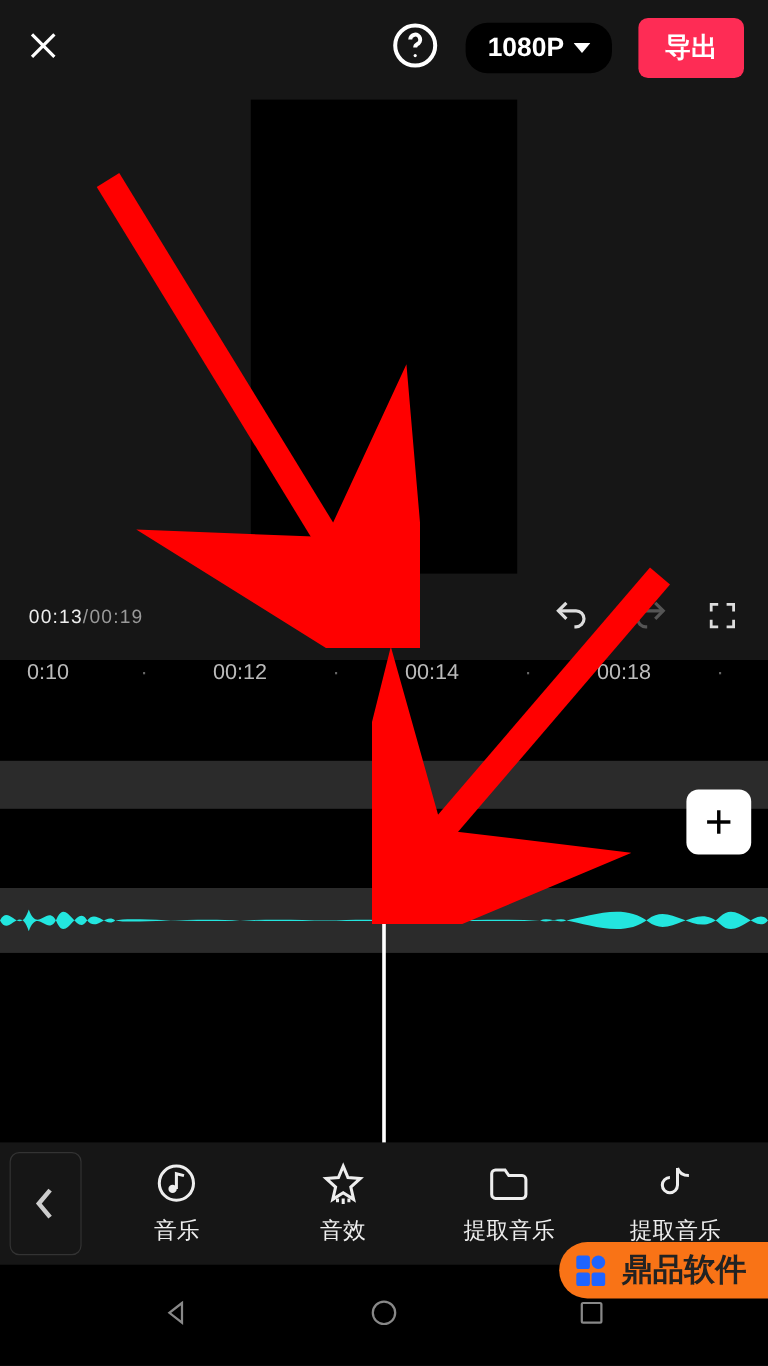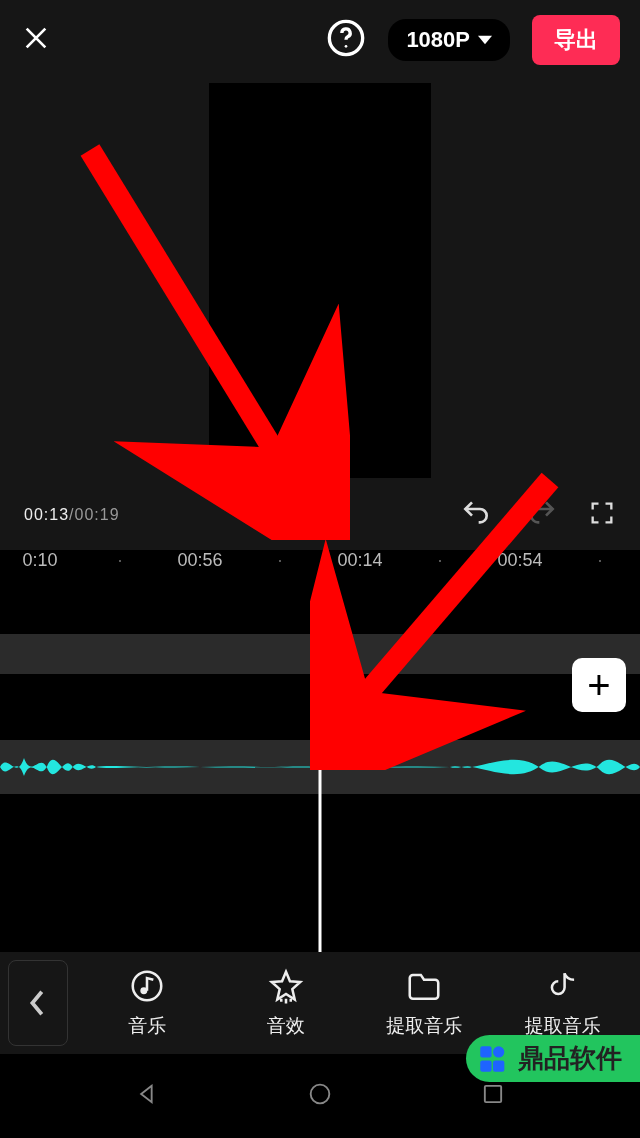--- a/index.html
+++ b/index.html
@@ -79,21 +79,21 @@
   }
   .tool { flex:1; display:flex; flex-direction:column; align-items:center; gap:8px; color:#eee; font-size:19px; }
   .tool svg { width: 38px; height: 38px; }
   .navbar {
     position:absolute; left:0; right:0; bottom:0; height:84px;
     background:#000; display:flex; align-items:center; justify-content:space-around;
     padding: 0 60px;
   }
   .watermark {
     position:absolute; right:0; bottom:56px;
-    background:#22c55e; color:#222; display:flex; align-items:center;
+    background:#f97316; color:#222; display:flex; align-items:center;
     border-top-left-radius: 26px; border-bottom-left-radius:26px;
     padding: 6px 18px 6px 10px; gap: 8px; font-size: 26px; font-weight:600;
   }
   .arrow {
     position:absolute; pointer-events:none;
   }
 </style>
 </head>
 <body>
 
@@ -156,25 +156,25 @@
     <svg width="28" height="28" viewBox="0 0 24 24" fill="none" stroke="#ddd" stroke-width="2">
       <path d="M4 9 V4 H9 M15 4 H20 V9 M20 15 V20 H15 M9 20 H4 V15"></path>
     </svg>
   </div>
 </div>
 
 <div class="timeline">
   <div class="ruler">
     <span>0:10</span>
     <span class="dot">·</span>
-    <span>00:56</span>
+    <span>00:12</span>
     <span class="dot">·</span>
     <span>00:14</span>
     <span class="dot">·</span>
-    <span>00:54</span>
+    <span>00:18</span>
     <span class="dot">·</span>
   </div>
   <div class="videotrack"></div>
   <div class="addclip">
     <span>+</span>
   </div>
   <div class="audiotrack">
     <svg class="wave" viewBox="0 0 640 54" preserveAspectRatio="none">
       <rect x="0" y="0" width="640" height="54" fill="#2b2b2b"></rect>
       <path fill="#23e6df" d="M0,27 C8,12 16,42 24,18 C32,40 40,10 48,30 C56,45 64,14 72,26 C80,38 88,20 96,27 C110,30 150,25 200,27 C250,29 300,25 320,27 C340,29 400,25 450,27 C458,24 465,30 472,27 C490,24 520,12 540,28 C560,44 580,10 600,30 C615,45 630,14 640,27 L640,27 C630,40 615,9 600,24 C580,44 560,10 540,26 C520,42 490,30 472,27 C465,24 458,30 450,27 C400,29 340,25 320,27 C300,29 250,25 200,27 C150,29 110,24 96,27 C88,34 80,16 72,28 C64,40 56,9 48,24 C40,44 32,14 24,36 C16,12 8,42 0,27 Z"></path>

